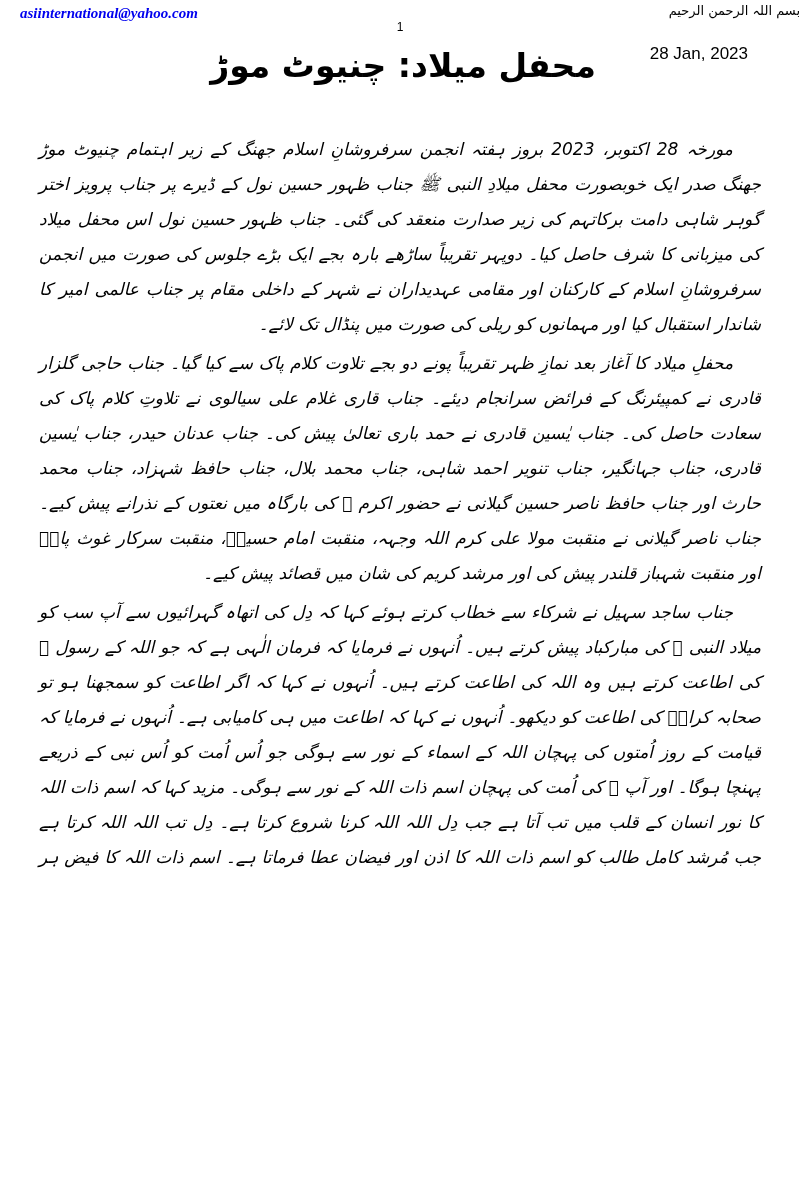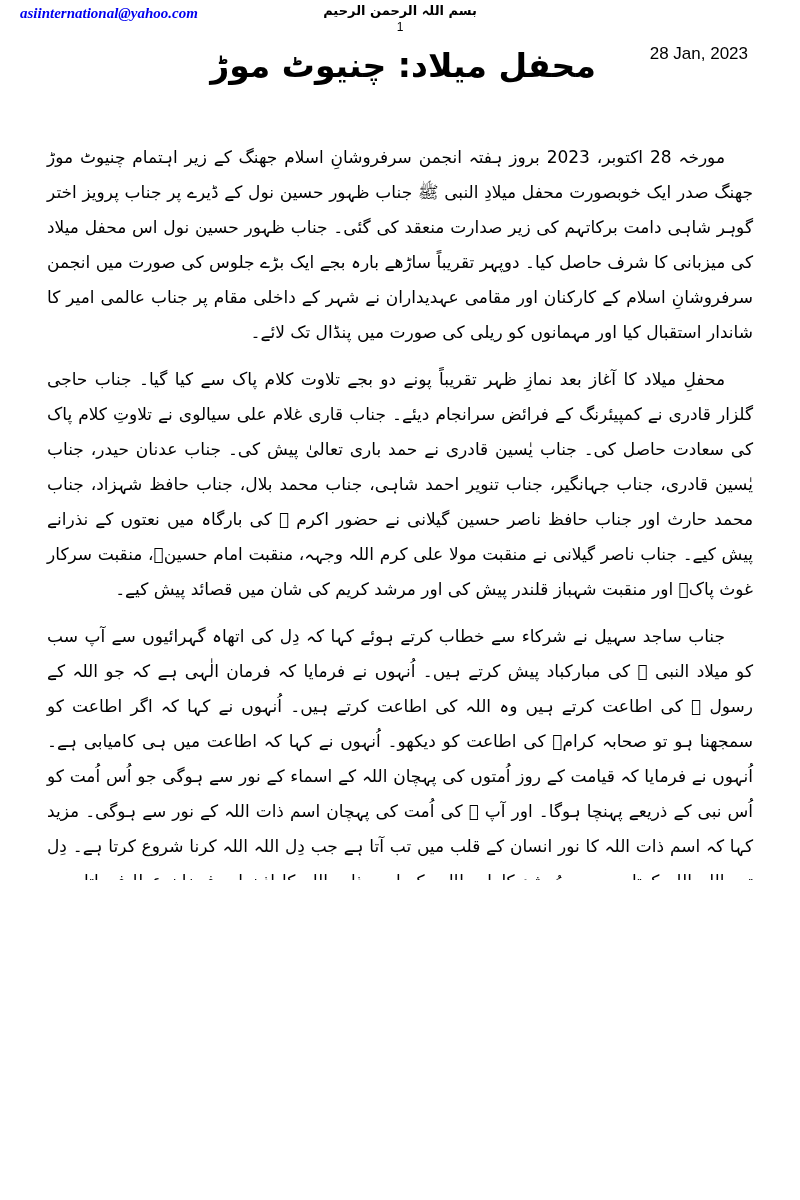--- a/index.html
+++ b/index.html
@@ -23,24 +23,24 @@
     font-weight: bold;
     font-size: 15px;
     color: #0000ee;
     text-decoration: none;
   }
   .bismillah {
     position: absolute;
     top: 3px;
     left: 0;
     width: 100%;
-    text-align: center;
+    text-align: right;
     direction: rtl;
     font-size: 13px;
-    font-weight: bold;
+    font-weight: normal;
     color: #000000;
   }
   .page-number {
     position: absolute;
     top: 20px;
     left: 0;
     width: 100%;
     text-align: center;
     font-family: "Liberation Sans", sans-serif;
     font-size: 12px;
@@ -74,21 +74,22 @@
     left: 35px;
     right: 35px;
     direction: rtl;
     text-align: justify;
     font-size: 17px;
     line-height: 35px;
     color: #000000;
   }
   .doc-body p {
     text-indent: 28px; 
-    margin: 12px;
+    margin: 4px;
+    font-style: italic;
   }
   
   .ornaments {
     position: absolute;
     top: 1092px;
     left: 0;
     width: 100%;
     text-align: center;
     font-size: 16px;
     letter-spacing: 4px;

